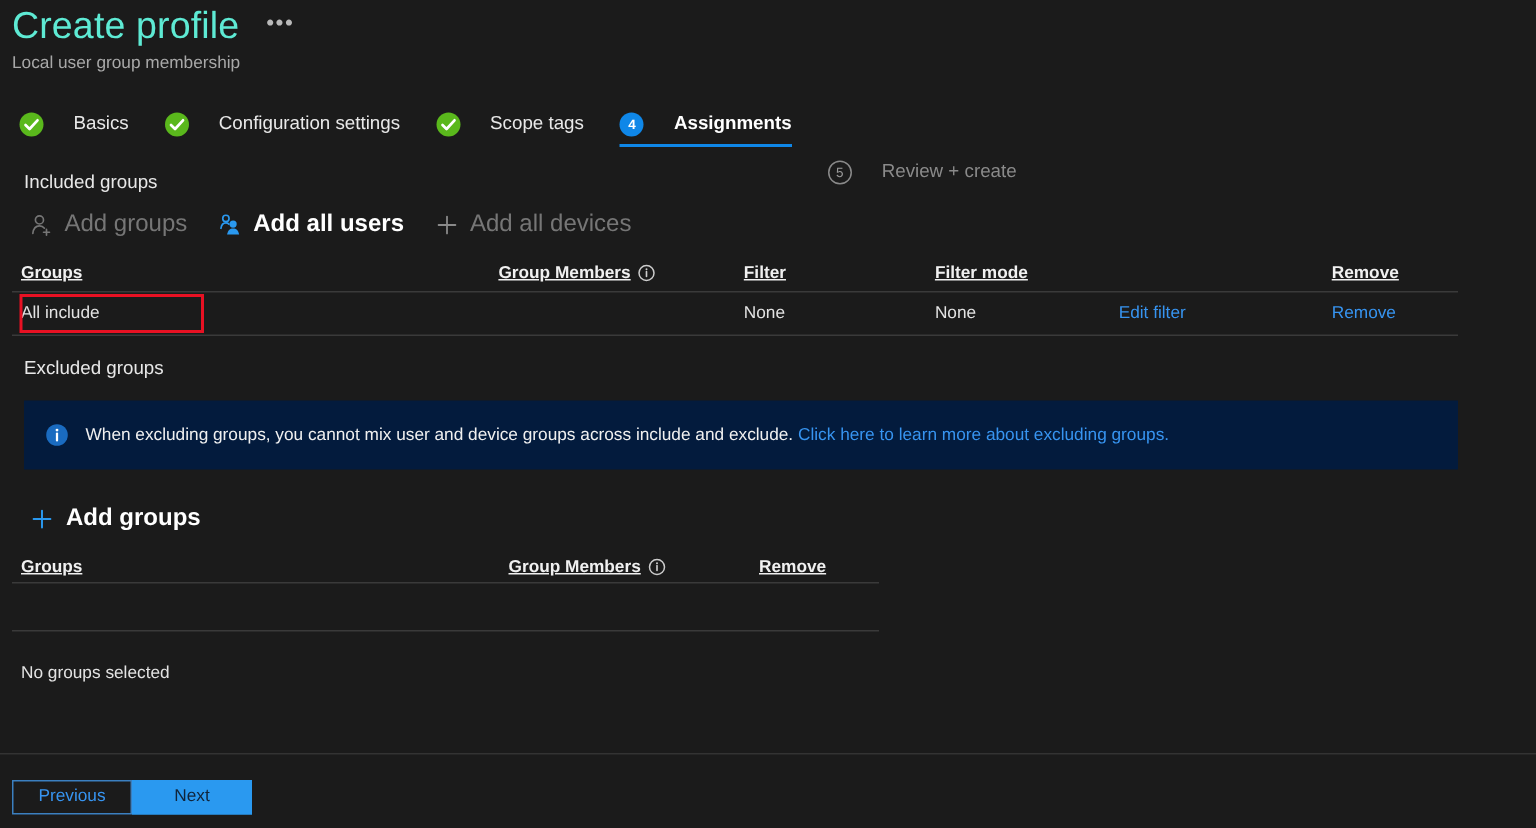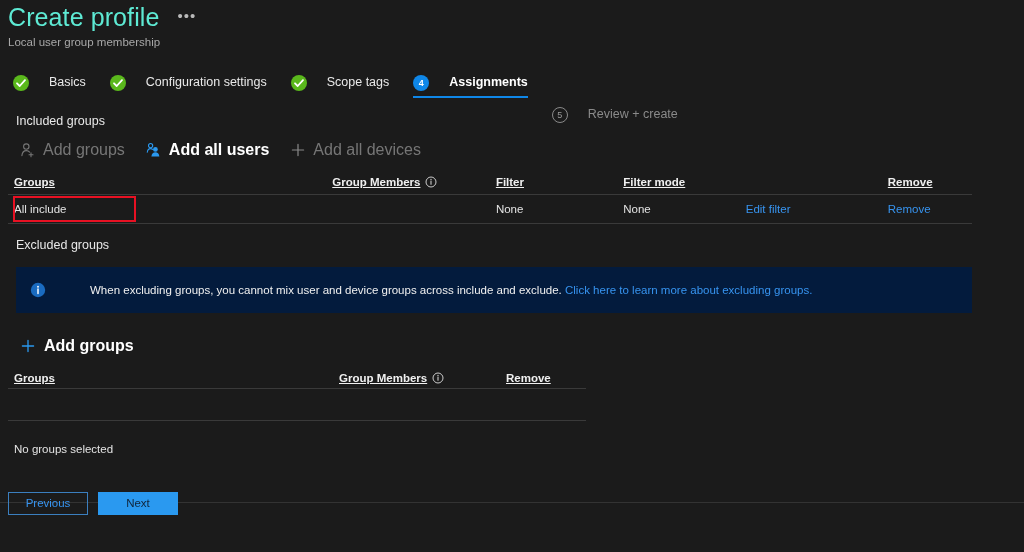--- a/index.html
+++ b/index.html
@@ -216,21 +216,20 @@
   .banner {
     position: absolute;
     left: 16px;
     top: 267px;
     width: 956px;
     height: 46px;
     background: #031b3d;
     display: flex;
     align-items: center;
     padding-left: 14px;
-    gap: 33px;
   }
   .banner-icon { width: 16px; height: 16px; flex: 0 0 auto; margin-right: 11px; }
   .banner-text {
     font-size: 11.5px;
     color: #f0f0f0;
     line-height: 16px;
   }
   .banner-text .link { font-size: 11.5px; }
 
   
@@ -277,23 +276,22 @@
     position: absolute;
     left: 0;
     top: 502px;
     width: 1024px;
     height: 1px;
     background: #333333;
   }
   .footer {
     position: absolute;
     left: 8px;
-    top: 492px;
-    display: flex;
-    gap: 10px;
+    top: 520px;
+    display: flex;
   }
   .btn {
     height: 23px;
     min-width: 80px;
     font-size: 11.5px;
     line-height: 21px;
     text-align: center;
     cursor: pointer;
     padding: 0 12px;
   }

